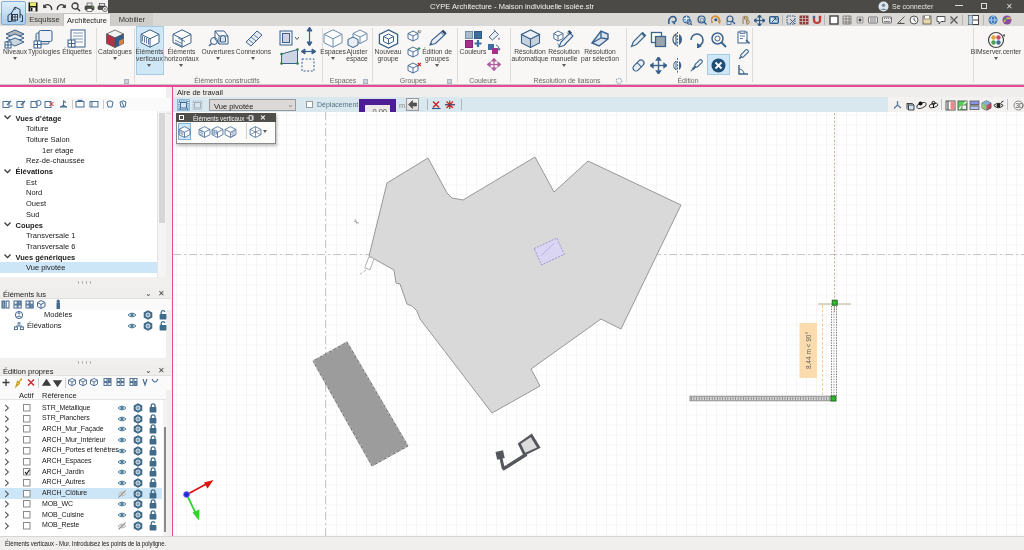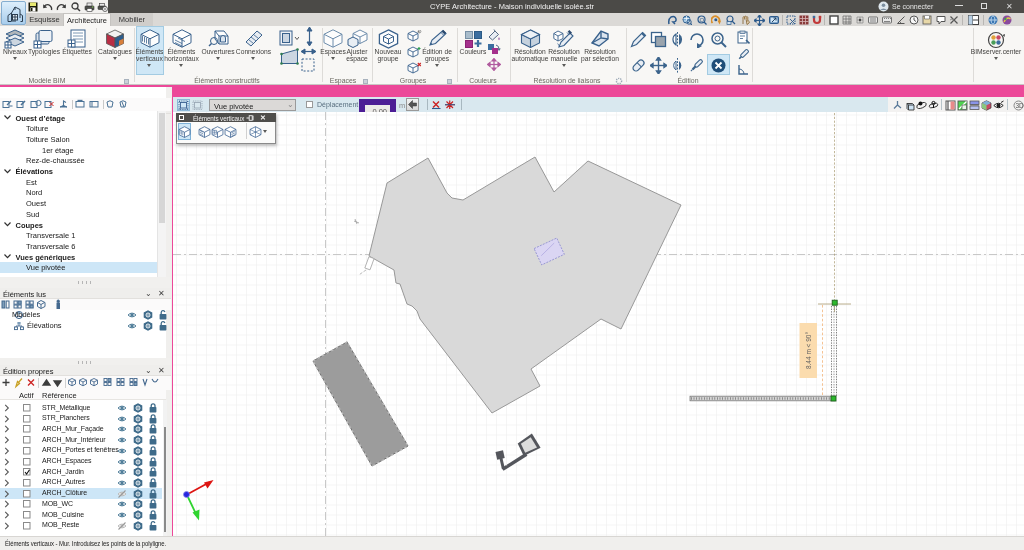--- a/index.html
+++ b/index.html
@@ -620,21 +620,21 @@
       </g>
     </svg>
     <div class="abs" style="left:0;top:24px;width:166px;height:166px;background:#fff;"></div>
     <div class="abs" style="left:157px;top:24px;width:9px;height:166px;background:#f4f4f4;border-left:1px solid #e4e4e4;"></div>
     <div class="abs" style="left:158.5px;top:26px;width:6px;height:110px;background:#d6d6d6;"></div>
     <div id="tree">
         <div class="trow abs" style="top:25.5px;">
           <svg class="ic" style="left:4px;top:2.5px;" width="7" height="5" viewBox="0 0 7 5">
             <path d="M0.5 0.5 L3.5 3.7 L6.5 0.5" fill="none" stroke="#333" stroke-width="1.2"></path>
           </svg>
-          <span class="titem" style="left:15.5px;font-weight:bold;">Ouest d’étage</span>
+          <span class="titem" style="left:15.5px;font-weight:bold;">Vues d’étage</span>
         </div>
       <div class="trow abs" style="top:36.2px;">
           <span class="titem" style="left:26px;">Toiture</span>
         </div>
       <div class="trow abs" style="top:46.9px;">
           <span class="titem" style="left:26px;">Toiture Salon</span>
         </div>
       <div class="trow abs" style="top:57.6px;">
           <span class="titem" style="left:42px;">1er étage</span>
         </div>
@@ -708,21 +708,21 @@
           <circle cx="58.2" cy="2.2" r="1.2" fill="#44688e"></circle>
       </g>
     </svg>
     <div id="elus">
         <div class="trow abs" style="top:222.3px;">
           <svg class="ic" style="left:14px;top:1px;" width="10" height="10" viewBox="0 0 10 10">
             <circle cx="5" cy="5" r="3.6" fill="none" stroke="#44688e" stroke-width="1"></circle>
             <circle cx="5" cy="3" r="1.6" fill="#7d9db9"></circle>
             <path d="M2 7.5 Q5 4.5 8 7.5" fill="none" stroke="#44688e" stroke-width="1"></path>
           </svg>
-          <span class="titem" style="left:12px;">Modèles</span>
+          <span class="titem" style="left:44px;">Modèles</span>
       <svg class="ic" style="left:127px;top:0.5px;" width="10" height="10" viewBox="0 0 10 10">
             <use href="#eye"></use>
           </svg>
       <svg class="ic" style="left:143px;top:0.5px;" width="10" height="10" viewBox="0 0 10 10">
             <use href="#hexgear"></use>
           </svg>
       <svg class="ic" style="left:158px;top:0.5px;" width="10" height="10" viewBox="0 0 10 10">
             <use href="#lockopen"></use>
           </svg>
         </div>
@@ -1007,20 +1007,23 @@
           </svg>
       <svg class="ic" style="left:148px;top:0.5px;" width="10" height="10" viewBox="0 0 10 10">
             <use href="#lockopen"></use>
           </svg>
         </div>
       </div>
     <div class="abs" style="left:162.5px;top:313px;width:4px;height:223px;background:#f2f2f2;"></div>
     <div class="abs" style="left:163.5px;top:340px;width:2.5px;height:105px;background:#8a8a8a;"></div>
   </div>
 
+  <div id="workhead" class="abs">
+      <span style="position:absolute;left:4px;top:1px;">Aire de travail</span>
+    </div>
   <div id="worktool" class="abs">
       <div class="abs" style="left:715px;top:0;width:136px;height:15px;background:#f3f2f1;"></div>
       <div class="abs" style="left:4px;top:2px;width:13px;height:12px;background:#cfe7f6;border:1px solid #8cb8d8;"></div>
     <svg class="ic" style="left:5px;top:3px;" width="11" height="10" viewBox="0 0 11 10">
         <g fill="none" stroke="#3a6190" stroke-width="0.9">
           <rect x="2.5" y="2.5" width="6" height="5.5"></rect>
           <path d="M2.5 2.5 L1 1 M8.5 2.5 L10 1 M2.5 8 L1 9.5 M8.5 8 L10 9.5"></path>
           <rect x="1" y="1" width="9" height="8.5" stroke-dasharray="1.2 1"></rect>
         </g>
       </svg>

